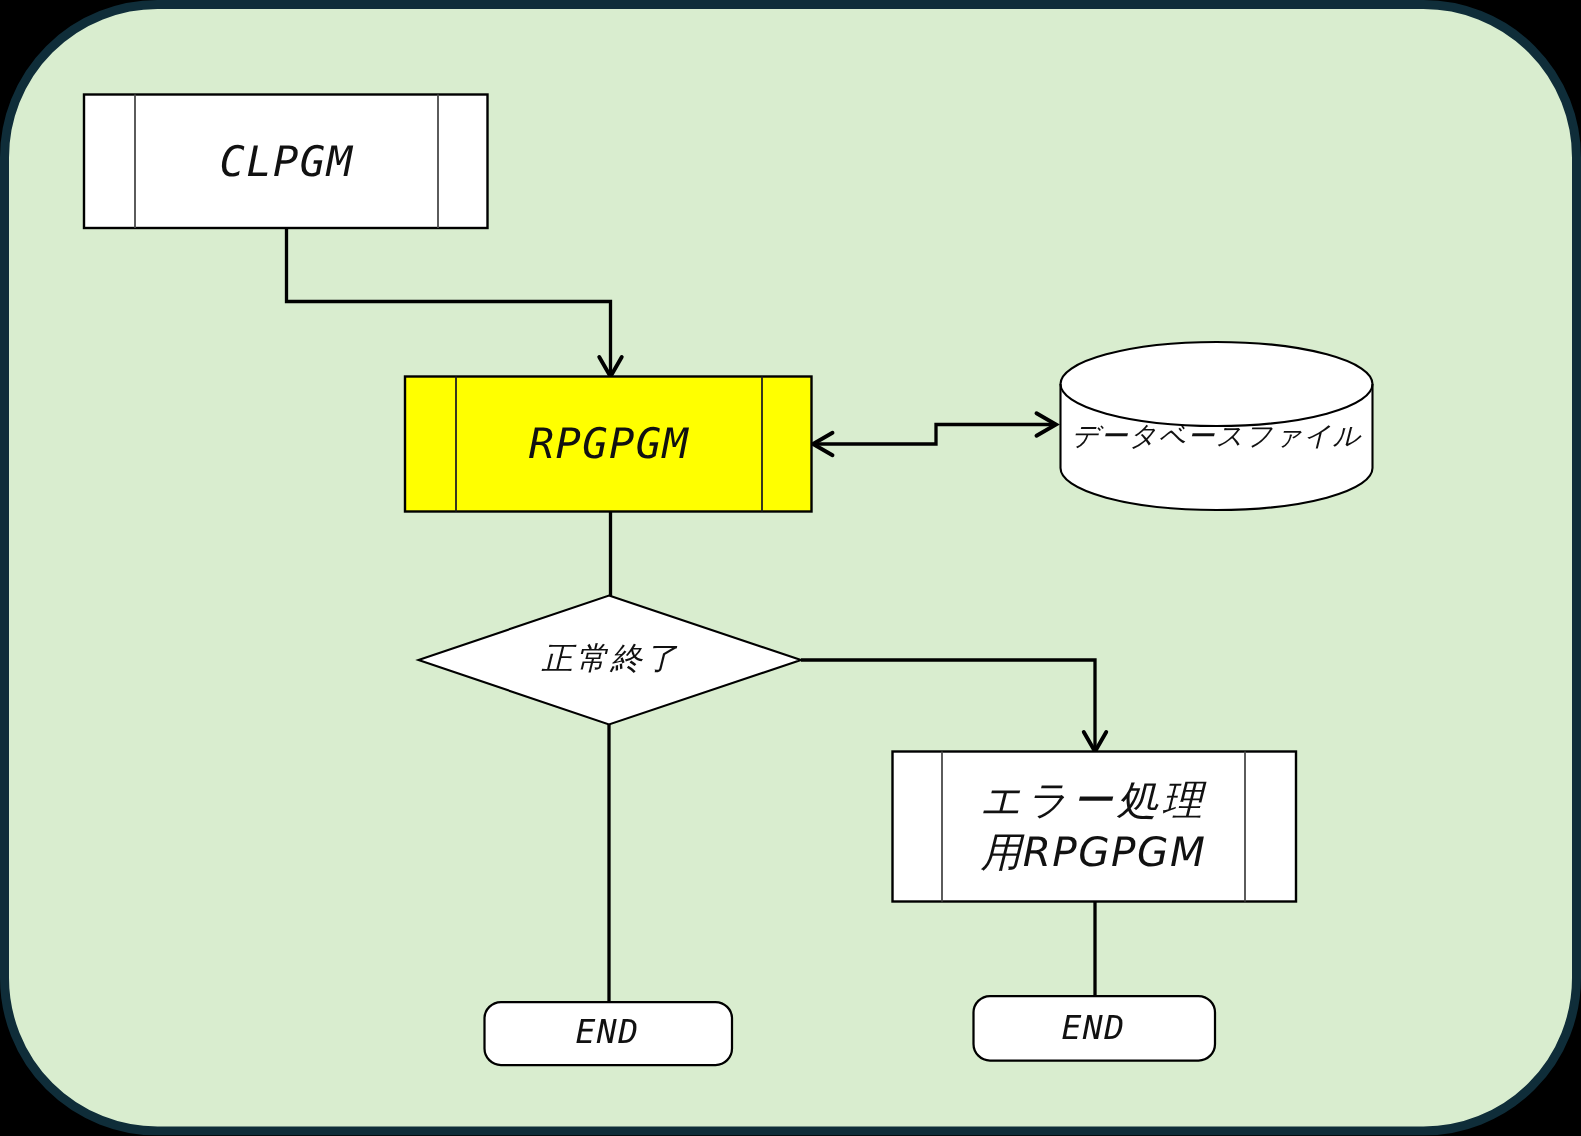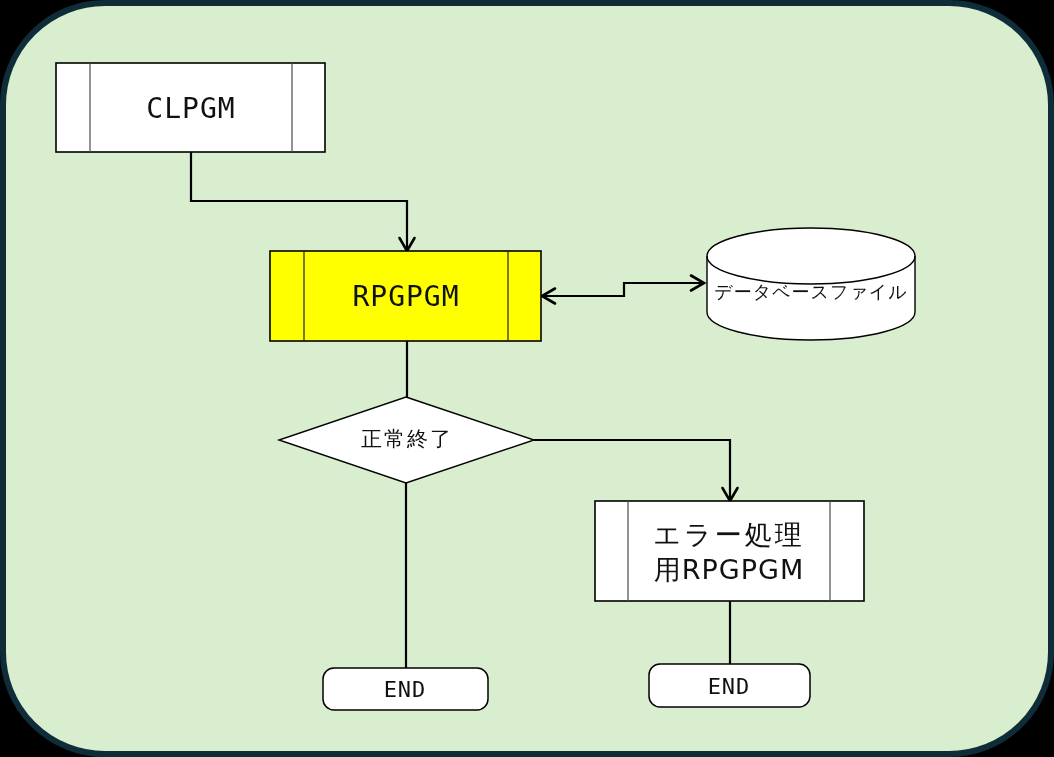--- a/index.html
+++ b/index.html
@@ -8,20 +8,21 @@
     background: #000000;
     width: 1054px;
     height: 757px;
     overflow: hidden;
   }
   .stage {
     position: relative;
     width: 1054px;
     height: 757px;
     font-family: "DejaVu Sans Mono", "DejaVu Sans", "Liberation Sans", sans-serif;
+    font-style: italic;
   }
   svg { display: block; }
   .flow-text {
     fill: #111111;
     text-anchor: middle;
     dominant-baseline: central;
   }
   .latin-label  { font-family: "DejaVu Sans Mono", "DejaVu Sans", sans-serif; font-size: 28px; letter-spacing: 1px; }
   .latin-small  { font-family: "DejaVu Sans Mono", "DejaVu Sans", sans-serif; font-size: 22px; letter-spacing: 1px; }
   .jp-label     { font-family: "DejaVu Sans", "Liberation Sans", sans-serif; font-size: 21px; letter-spacing: 2px; }

